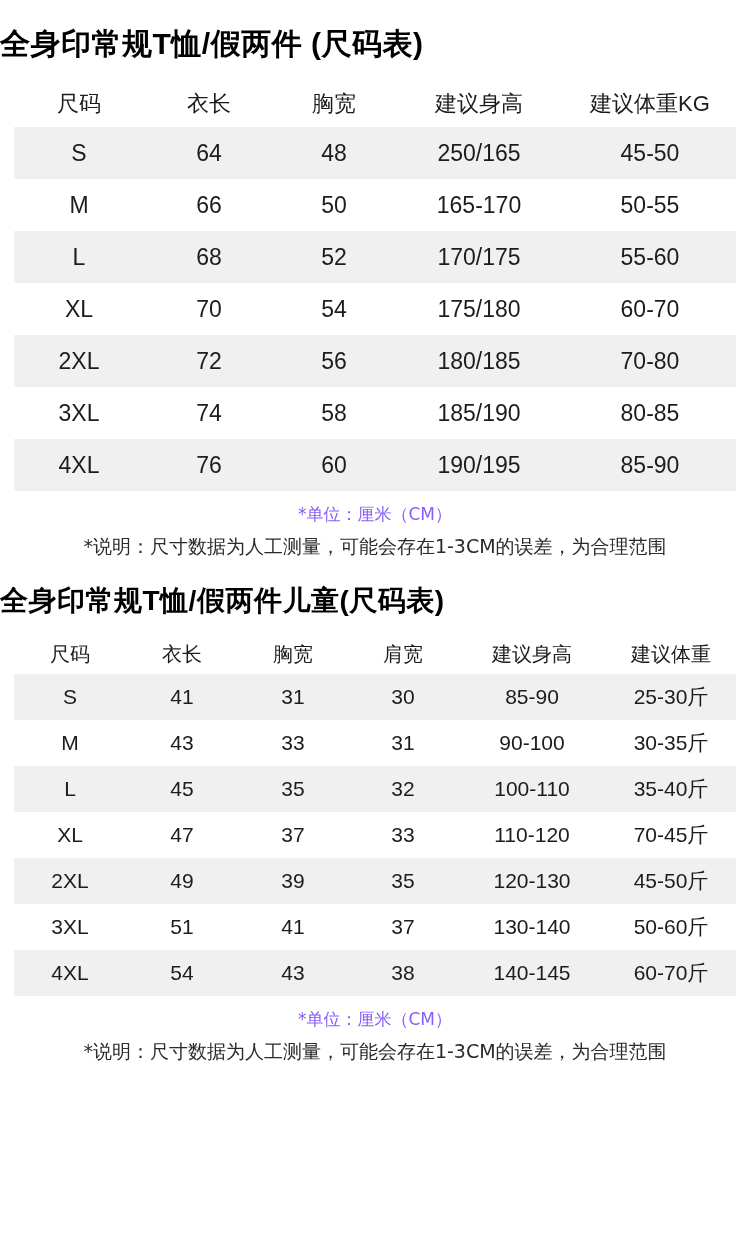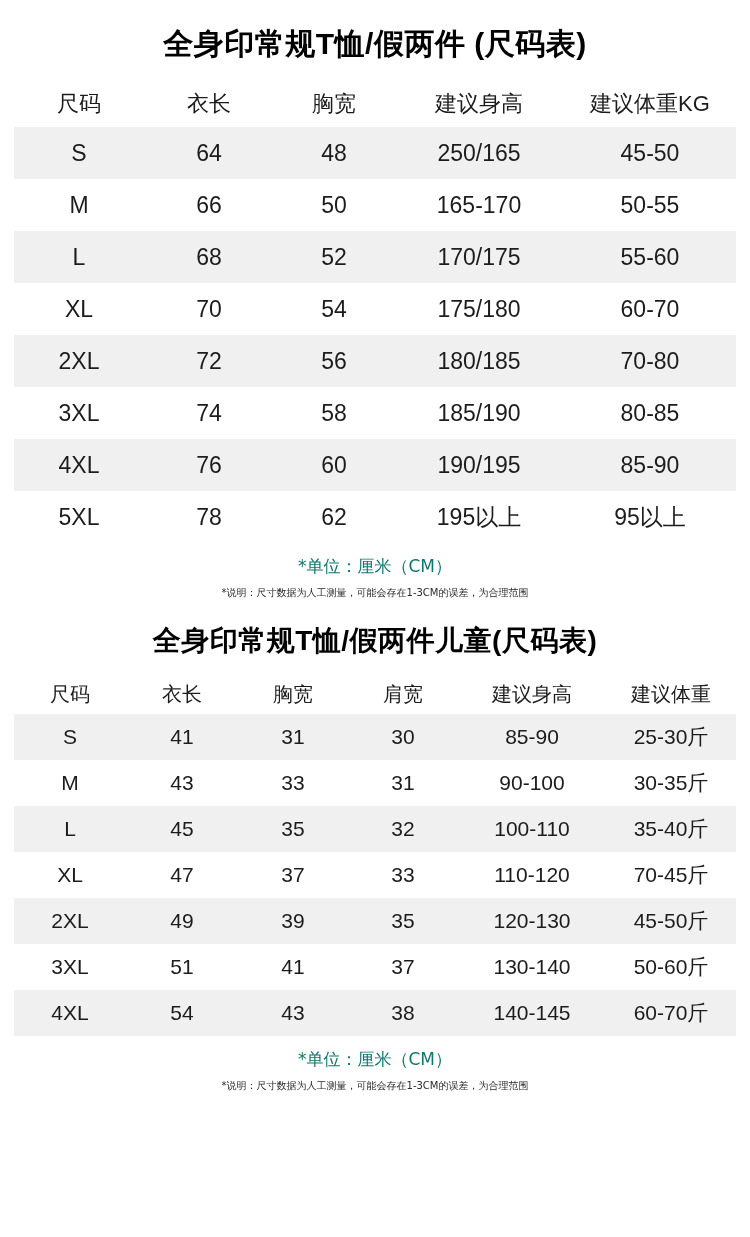--- a/index.html
+++ b/index.html
@@ -19,21 +19,21 @@
     height: 1237px;
     position: relative;
     background: #ffffff;
   }
 
   
   .section {
     width: 750px;
   }
   .title {
-    text-align: center;
+    text-align: left;
     font-weight: bold;
     color: #000;
     letter-spacing: 0.5px;
   }
   .title-1 {
     font-size: 30px;
     padding-top: 24px;
     padding-bottom: 16px;
   }
   .title-2 {
@@ -66,27 +66,27 @@
   
   .t2 th { font-size: 20px; height: 38px; }
   .t2 td { font-size: 21px; height: 44px; }
   .t2 tr.odd td { background: #f0f0f0; }
   .t2 tr.even td { background: #ffffff; }
   .t2 thead tr { background: #ffffff; }
 
   .note-unit {
     text-align: center;
     font-size: 17px;
-    color: #0f766e;
+    color: #8b5cf6;
     margin-top: 12px;
     font-family: "DejaVu Sans", sans-serif;
   }
   .note-desc {
     text-align: center;
-    font-size: 10px;
+    font-size: 19px;
     color: #2a2a2a;
     margin-top: 8px;
     margin-bottom: 4px;
     font-family: "DejaVu Sans", sans-serif;
   }
 </style>
 </head>
 <body>
 
 <div class="page">
@@ -153,27 +153,20 @@
           <td>58</td>
           <td>185/190</td>
           <td>80-85</td>
         </tr>
         <tr class="odd">
           <td>4XL</td>
           <td>76</td>
           <td>60</td>
           <td>190/195</td>
           <td>85-90</td>
-        </tr>
-        <tr class="even">
-          <td>5XL</td>
-          <td>78</td>
-          <td>62</td>
-          <td>195以上</td>
-          <td>95以上</td>
         </tr>
       </tbody>
     </table>
 
     <div class="note-unit">*单位：厘米（CM）</div>
     <div class="note-desc">*说明：尺寸数据为人工测量，可能会存在1-3CM的误差，为合理范围</div>
   </div>
 
   <div class="section">
     <div class="title title-2">全身印常规T恤/假两件儿童(尺码表)</div>

